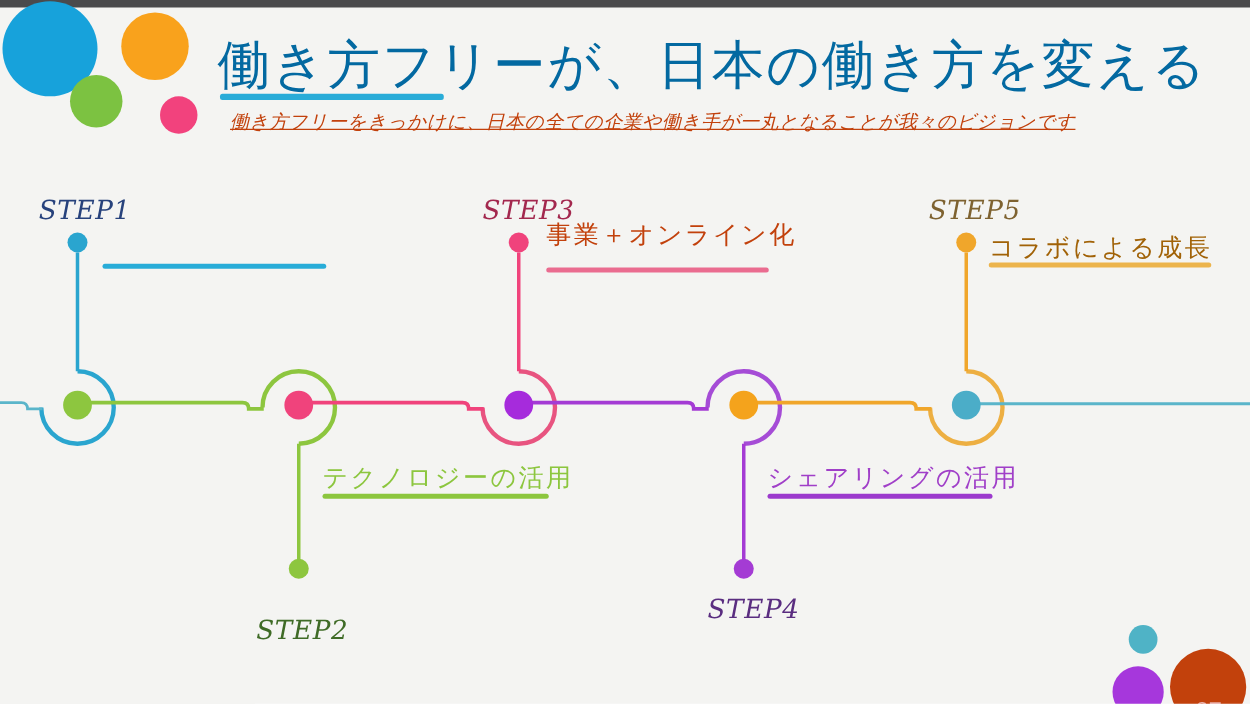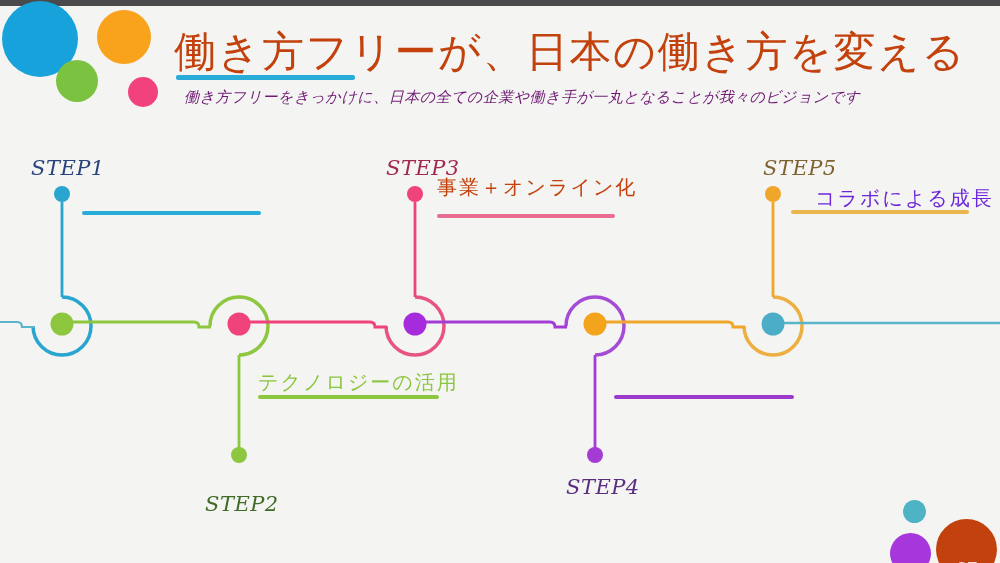--- a/index.html
+++ b/index.html
@@ -14,39 +14,39 @@
   .circle{position:absolute;border-radius:50%;}
 
   
   .top-bar{position:absolute;left:0;top:0;width:1000px;height:6px;background:#4A4A4C;}
   .decor-blue  {left:2px;  top:1px;  width:76px;height:76px;background:#17A2DB;}
   .decor-orange{left:97px; top:10px; width:54px;height:54px;background:#F9A21C;}
   .decor-green {left:56px; top:60px; width:42px;height:42px;background:#7CC241;}
   .decor-pink  {left:128px;top:77px; width:30px;height:30px;background:#F2427D;}
 
   
-  .title{left:174px;top:24px;font-size:42px;letter-spacing:1.5px;color:#c2410c;white-space:nowrap;}
+  .title{left:174px;top:24px;font-size:42px;letter-spacing:1.5px;color:#0369a1;white-space:nowrap;}
   .title-underline{left:176px;top:75px;width:179px;height:5px;background:#29ACD8;border-radius:2px;}
-  .subtitle{left:184px;top:88px;font-size:15px;font-style:italic;color:#701a75;letter-spacing:0.5px;white-space:nowrap;}
+  .subtitle{left:184px;top:88px;font-size:15px;font-style:italic;color:#c2410c;letter-spacing:0.5px;white-space:nowrap;text-decoration:underline;}
 
   
   .step-name{font-size:21px;font-style:italic;letter-spacing:0.5px;white-space:nowrap;}
   .sn1{left:31px; top:156px;color:#27427C;}
   .sn2{left:205px;top:492px;color:#3F6B26;}
   .sn3{left:386px;top:156px;color:#A3284E;}
   .sn4{left:566px;top:475px;color:#5A2D80;}
-  .sn5{left:743px;top:156px;color:#7E6230;margin-left:20px;}
+  .sn5{left:743px;top:156px;color:#7E6230;}
 
   
   .step-label{font-size:20px;letter-spacing:2px;white-space:nowrap;}
   .sl1{left:82px; top:186px;color:#2D9AC6;}
   .sl2{left:258px;top:369px;color:#8CC63E;}
   .sl3{left:437px;top:174px;color:#c2410c;}
   .sl4{left:614px;top:369px;color:#A03FC8;}
-  .sl5{left:791px;top:185px;color:#6d28d9;margin-left:24px;}
+  .sl5{left:791px;top:185px;color:#a16207;}
   .label-underline{position:absolute;height:4px;border-radius:2px;}
   .lu1{left:82px; top:211px;width:179px;background:#28ACD8;}
   .lu2{left:258px;top:395px;width:181px;background:#8CC63E;}
   .lu3{left:437px;top:214px;width:178px;background:#EA6C90;}
   .lu4{left:614px;top:395px;width:180px;background:#9C3ACD;}
   .lu5{left:791px;top:210px;width:178px;background:#ECB44C;}
 
   
   .br-teal  {left:903px;top:500px;width:23px;height:23px;background:#4FB3C6;}
   .br-purple{left:890px;top:533px;width:41px;height:41px;background:#A637DC;}
@@ -119,20 +119,21 @@
   <div class="abs step-name sn2">STEP2</div>
   <div class="abs step-name sn3">STEP3</div>
   <div class="abs step-name sn4">STEP4</div>
   <div class="abs step-name sn5">STEP5</div>
 
   <div class="label-underline lu1"></div>
   <div class="abs step-label sl2">テクノロジーの活用</div>
   <div class="label-underline lu2"></div>
   <div class="abs step-label sl3">事業＋オンライン化</div>
   <div class="label-underline lu3"></div>
+  <div class="abs step-label sl4">シェアリングの活用</div>
   <div class="label-underline lu4"></div>
   <div class="abs step-label sl5">コラボによる成長</div>
   <div class="label-underline lu5"></div>
 
   <div class="circle br-teal"></div>
   <div class="circle br-purple"></div>
   <div class="circle br-red">
     <span class="page-num">67</span>
   </div>
 

